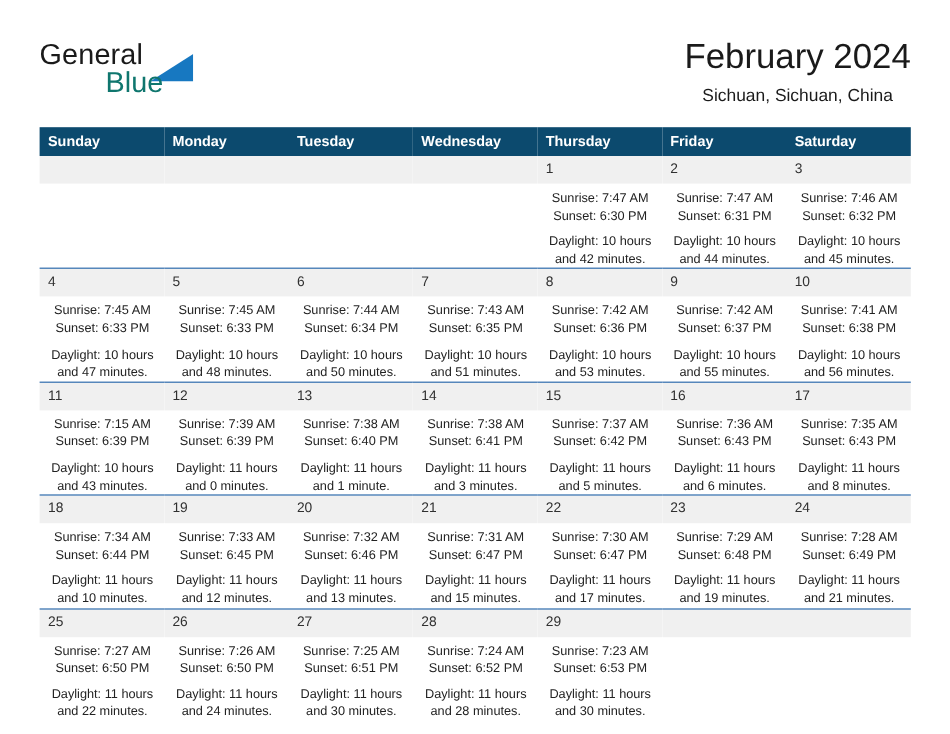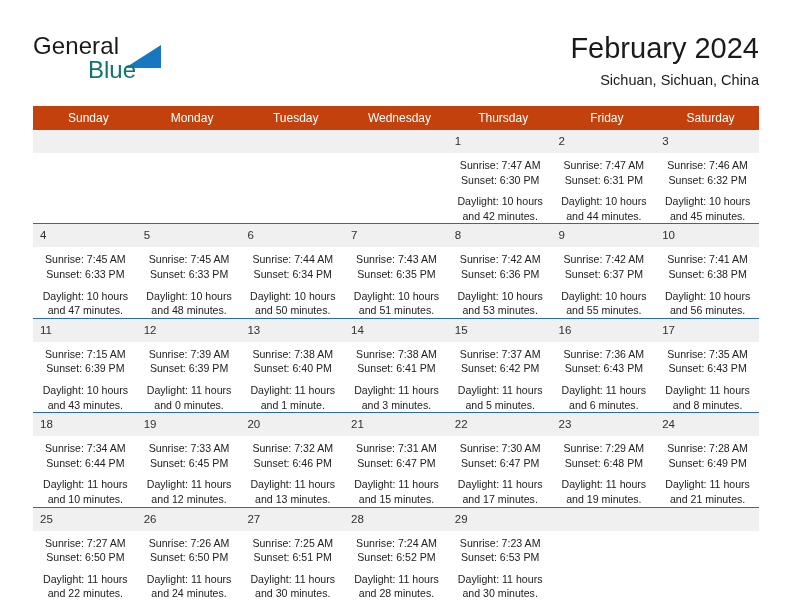--- a/index.html
+++ b/index.html
@@ -62,21 +62,21 @@
     top: 13px;
     width: 36px;
     height: 23px;
   }
   .brand-tri svg { display: block; }
 
   .titleblock {
     position: absolute;
     right: 0;
     top: 0;
-    text-align: right;
+    text-align: center;
   }
   .cal-title {
     font-size: 29px;
     color: #1a1a1a;
     line-height: 36px;
     white-space: nowrap;
   }
   .cal-sub {
     margin-top: 5px;
     font-size: 14.5px;
@@ -88,25 +88,25 @@
   
   .cal {
     position: absolute;
     left: 33px;
     top: 106px;
     width: 726px;
     border-collapse: collapse;
     table-layout: fixed;
   }
   .cal th {
-    background: #c2410c;
+    background: #0c4a6e;
     color: #ffffff;
     font-size: 12px;
-    font-weight: normal;
-    text-align: center;
+    font-weight: bold;
+    text-align: left;
     padding: 5px 0 5px 7px;
     height: 11px;
     line-height: 14px;
     border: 0;
   }
   .cal td {
     vertical-align: top;
     padding: 0;
     border: 0;
     border-top: 1.5px solid #2d6aab;

